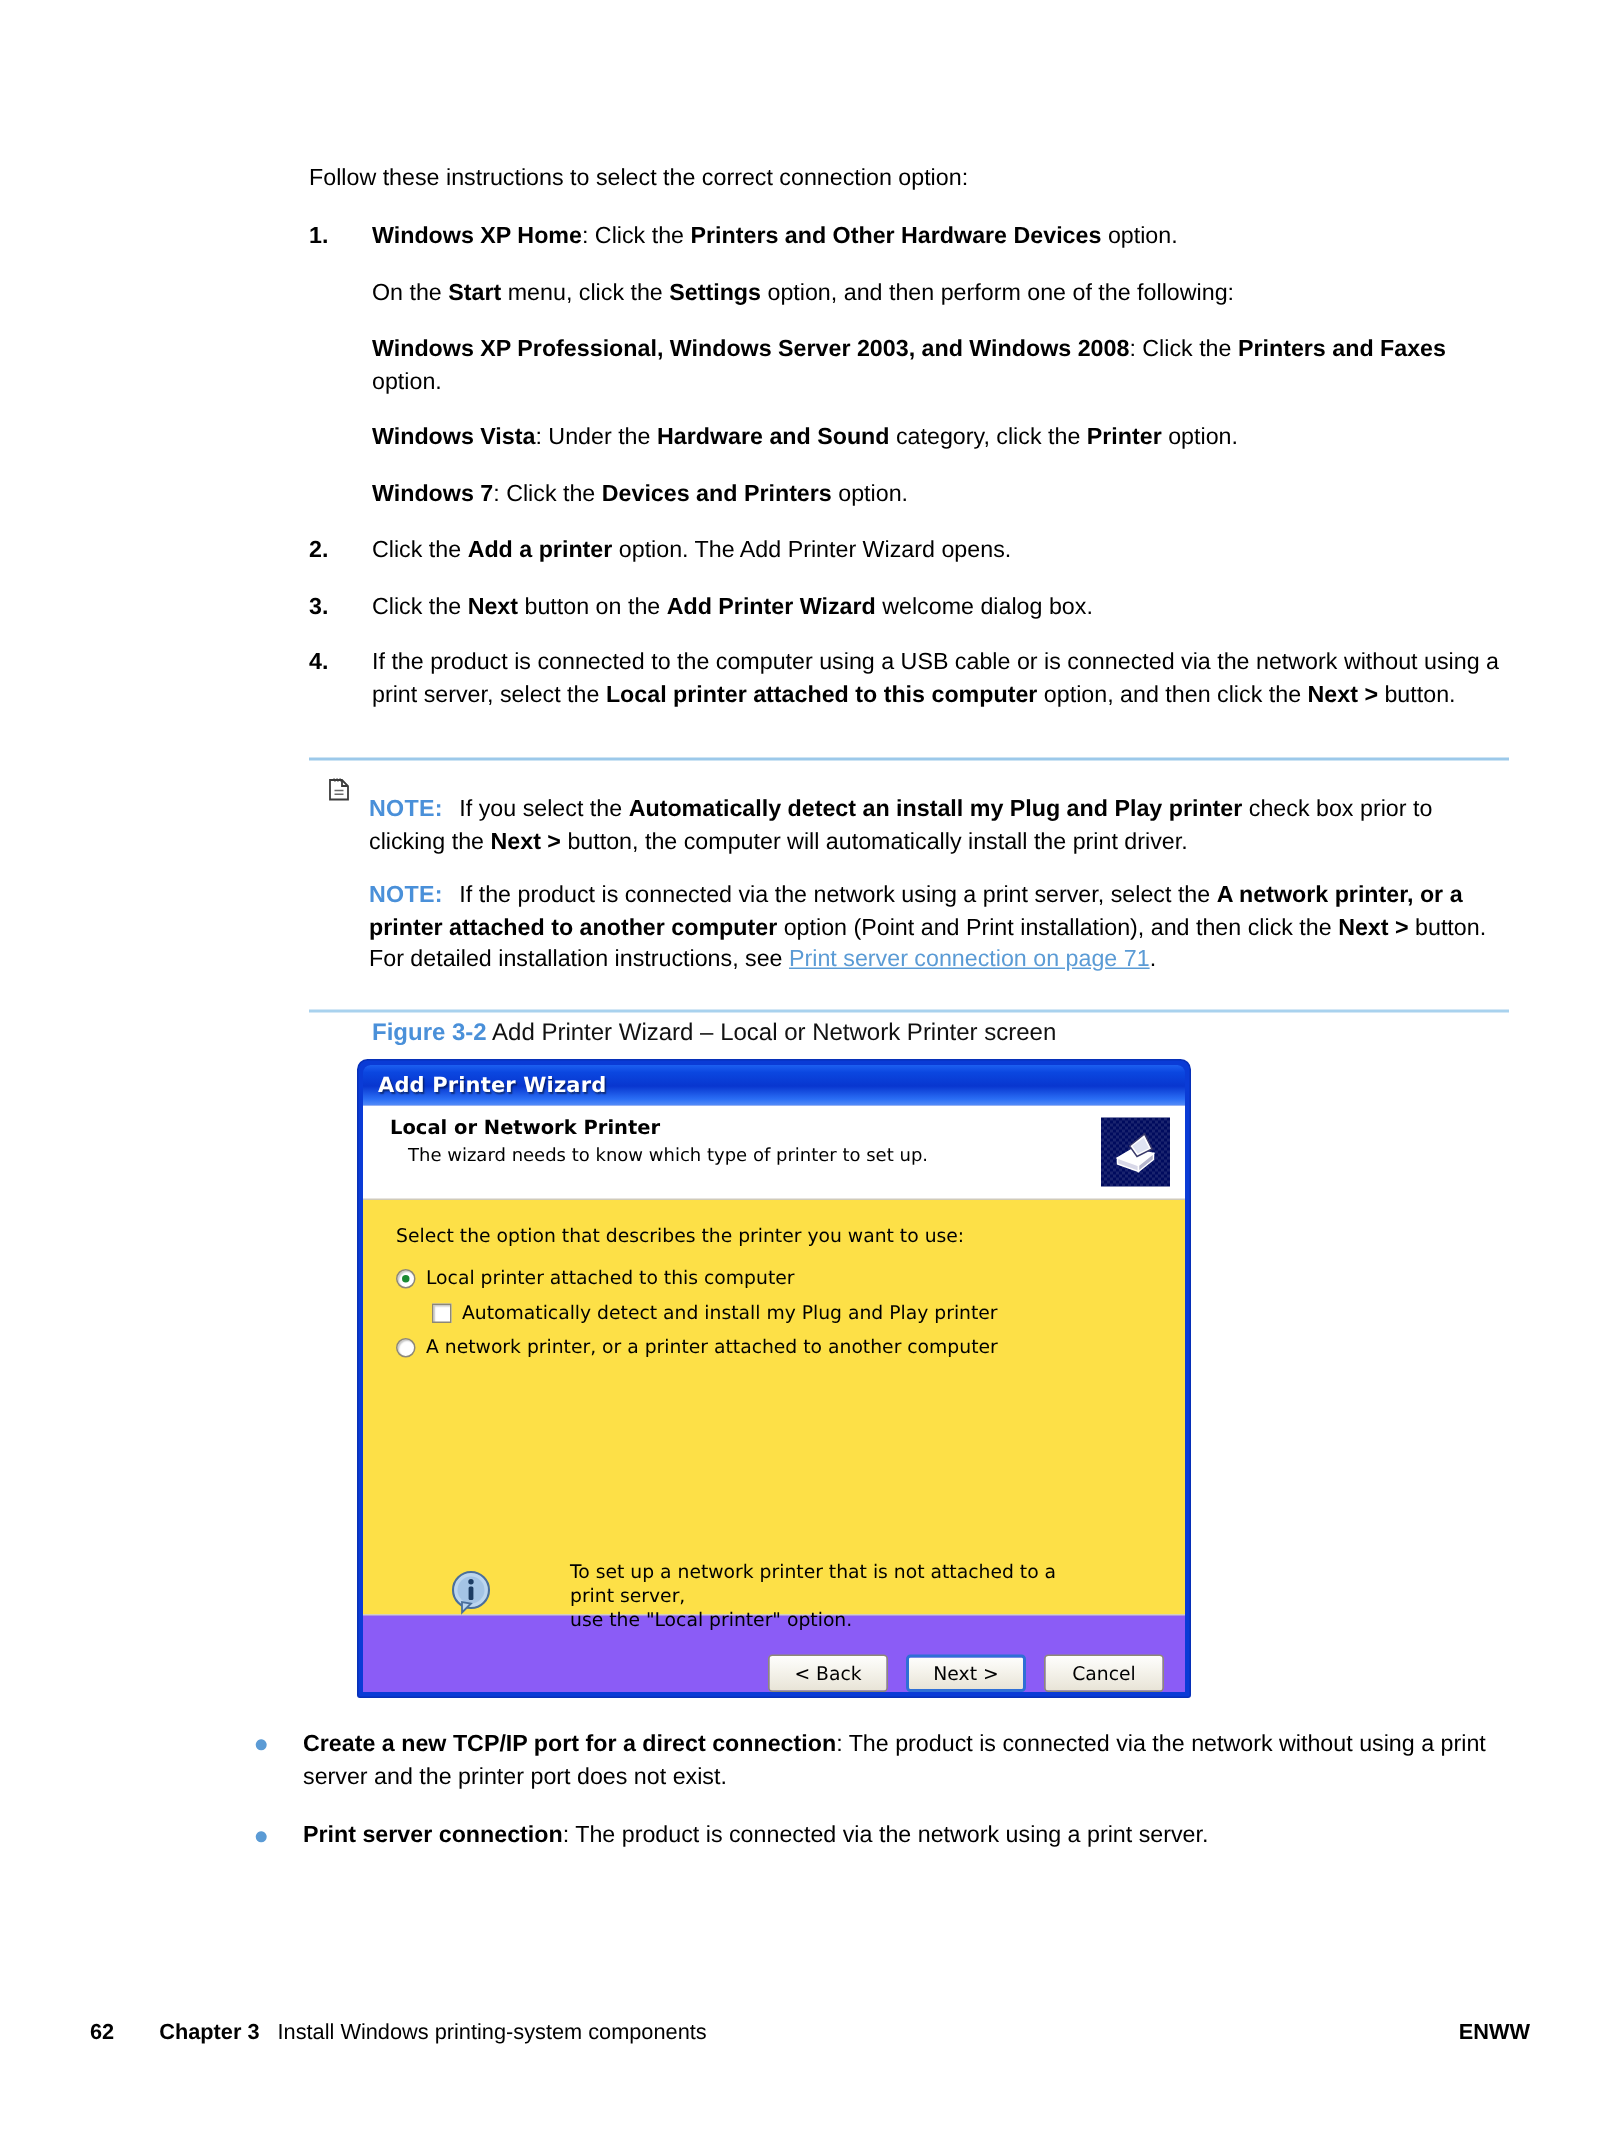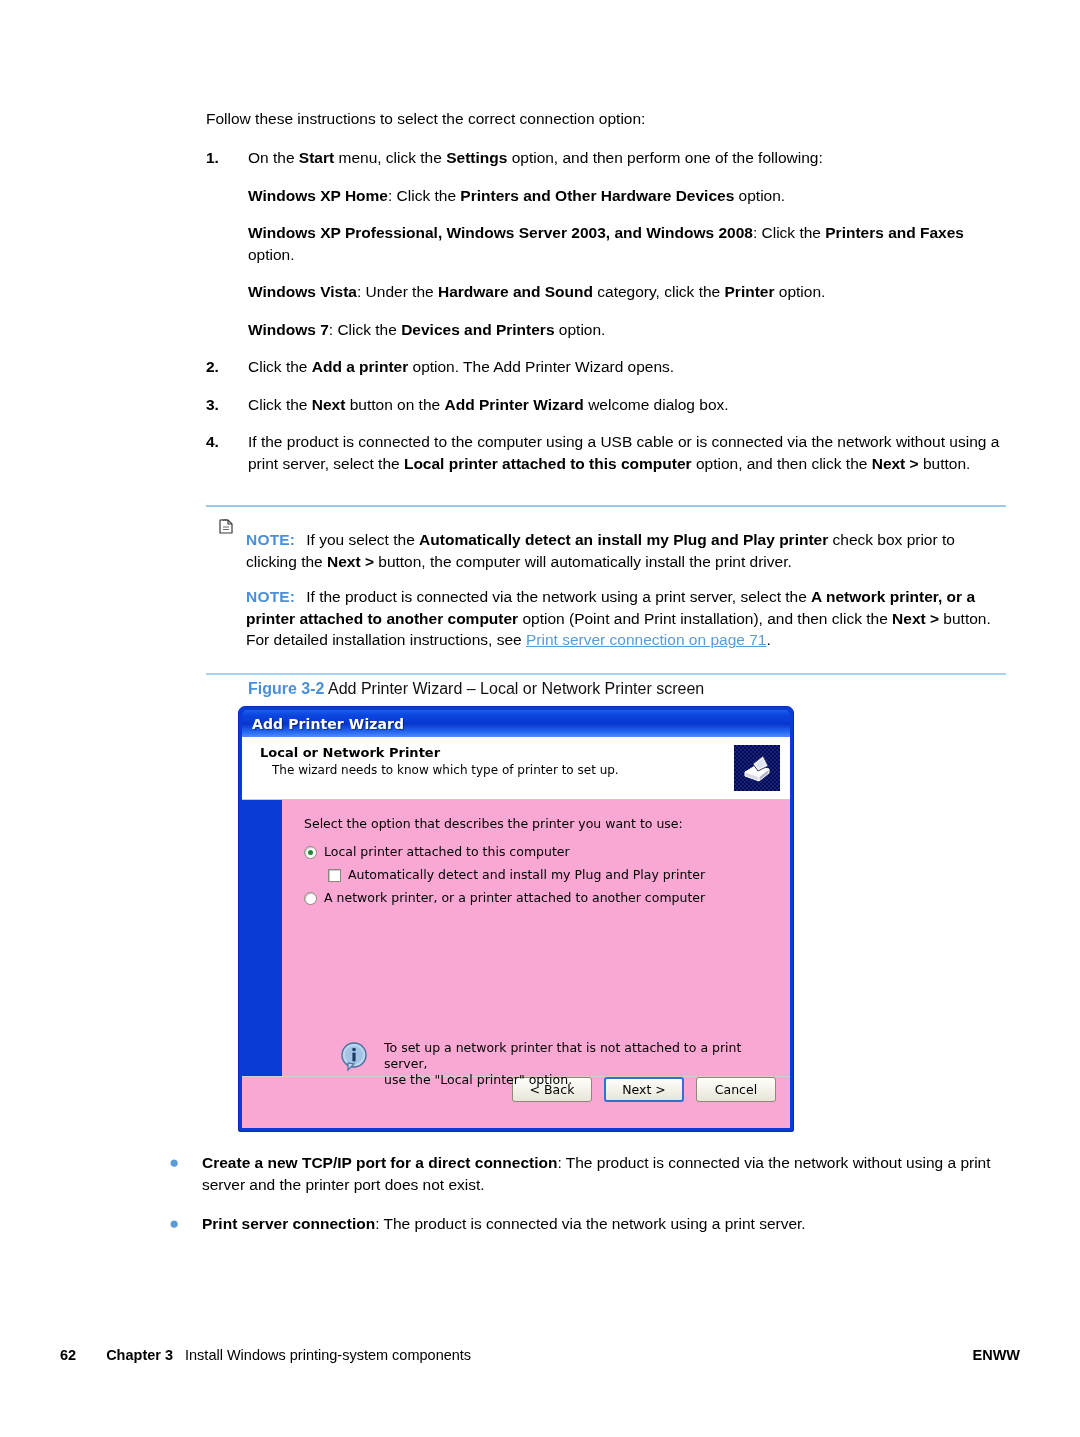--- a/index.html
+++ b/index.html
@@ -117,25 +117,24 @@
     background:#000b5e;
     background-image:
       linear-gradient(45deg, rgba(255,255,255,.10) 25%, transparent 25%, transparent 75%, rgba(255,255,255,.10) 75%),
       linear-gradient(45deg, rgba(255,255,255,.10) 25%, transparent 25%, transparent 75%, rgba(255,255,255,.10) 75%);
     background-size:4px 4px;
     background-position:0 0, 2px 2px;
     position:relative;
   }
   .printer-icon-wrap svg { position:absolute; left:5px; top:5px; }
   .dlg-body {
-    background:#f9a8d4;
+    background:#fde047;
     flex:1 1 auto;
     padding:16px 22px 0 22px;
     position:relative;
-    margin-left:40px;
   }
   .dlg-prompt { font-size:12.5px; color:#000; margin-bottom:14px; }
   .opt-row { display:flex; align-items:flex-start; margin-bottom:9px; font-size:12.5px; }
   .opt-row.indent { padding-left:24px; }
   .radio {
     width:13px; height:13px; flex:0 0 13px; margin-right:7px; margin-top:1px;
     border-radius:50%;
     background:#fff;
     border:1px solid #8c8779;
     box-shadow:inset 1px 1px 1px rgba(0,0,0,.22);
@@ -149,31 +148,32 @@
   .checkbox {
     width:13px; height:13px; flex:0 0 13px; margin-right:7px; margin-top:1px;
     background:#fff;
     border:1px solid #8c8779;
     box-shadow:inset 1px 1px 1px rgba(0,0,0,.22);
   }
   .opt-label { line-height:14px; }
 
   .info-box {
     position:absolute; left:56px; top:240px;
-    display:flex; align-items:flex-start;
+    display:flex; align-items:center;
     width:420px;
+    gap:36px;
   }
   .info-icon { flex:0 0 34px; margin-right:12px; }
   .info-text { font-size:12.5px; line-height:16px; color:#000; }
 
   .dlg-footer {
     flex:0 0 52px;
-    background:#f9a8d4;
+    background:#8b5cf6;
     border-top:1px solid #d4cfc0;
-    display:flex; align-items:flex-start; justify-content:flex-end;
+    display:flex; align-items:flex-end; justify-content:flex-end;
     padding-right:14px;
   }
   .xp-btn {
     width:80px; height:25px;
     margin-left:12px;
     background:linear-gradient(180deg,#fefefd 0%, #f4f2ea 48%, #e8e4d7 100%);
     border:1px solid #8e8977;
     border-radius:3px;
     font-size:12.5px;
     color:#000;
@@ -208,22 +208,22 @@
 <body>
 
 <div class="page">
 
   <div id="intro" class="body-text">Follow these instructions to select the correct connection option:</div>
 
   <div id="steps">
       <div class="step">
         <div class="step-num">1.</div>
         <div class="step-body">
+          <p class="step-para"><b>Windows XP Home</b><span>: Click the </span><b>Printers and Other Hardware Devices</b><span> option.</span></p>
           <p class="step-para"><span>On the </span><b>Start</b><span> menu, click the </span><b>Settings</b><span> option, and then perform one of the following:</span></p>
-          <p class="step-para"><b>Windows XP Home</b><span>: Click the </span><b>Printers and Other Hardware Devices</b><span> option.</span></p>
           <p class="step-para"><b>Windows XP Professional, Windows Server 2003, and Windows 2008</b><span>: Click the </span><b>Printers and Faxes</b><span> option.</span></p>
           <p class="step-para"><b>Windows Vista</b><span>: Under the </span><b>Hardware and Sound</b><span> category, click the </span><b>Printer</b><span> option.</span></p>
           <p class="step-para"><b>Windows 7</b><span>: Click the </span><b>Devices and Printers</b><span> option.</span></p>
         </div>
       </div>
       <div class="step">
         <div class="step-num">2.</div>
         <div class="step-body">
           <p class="step-para"><span>Click the </span><b>Add a printer</b><span> option. The Add Printer Wizard opens.</span></p>
         </div>

